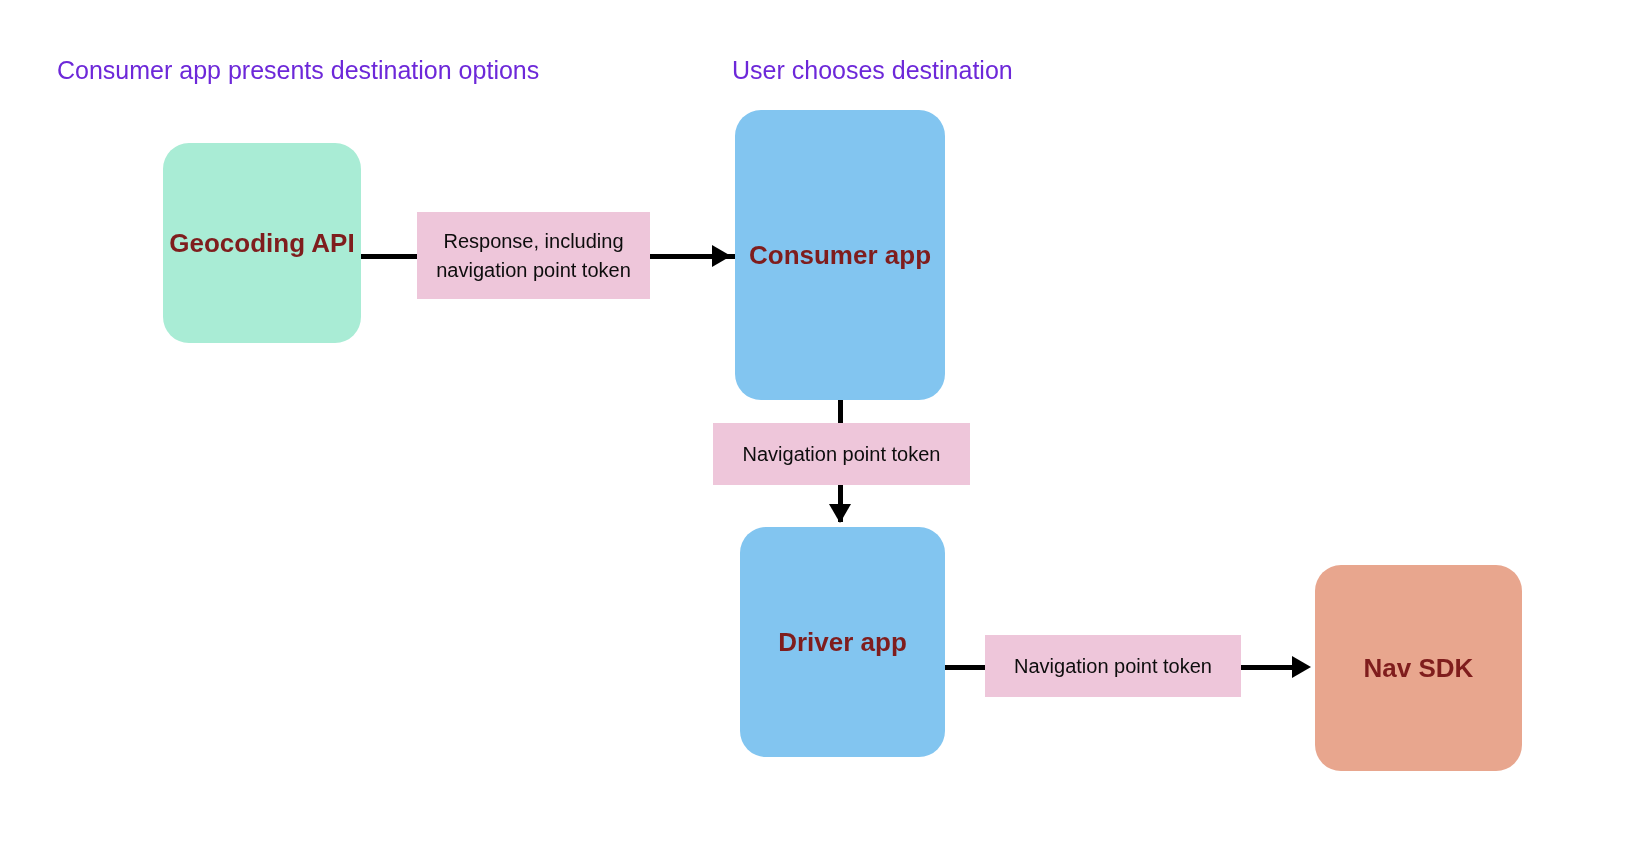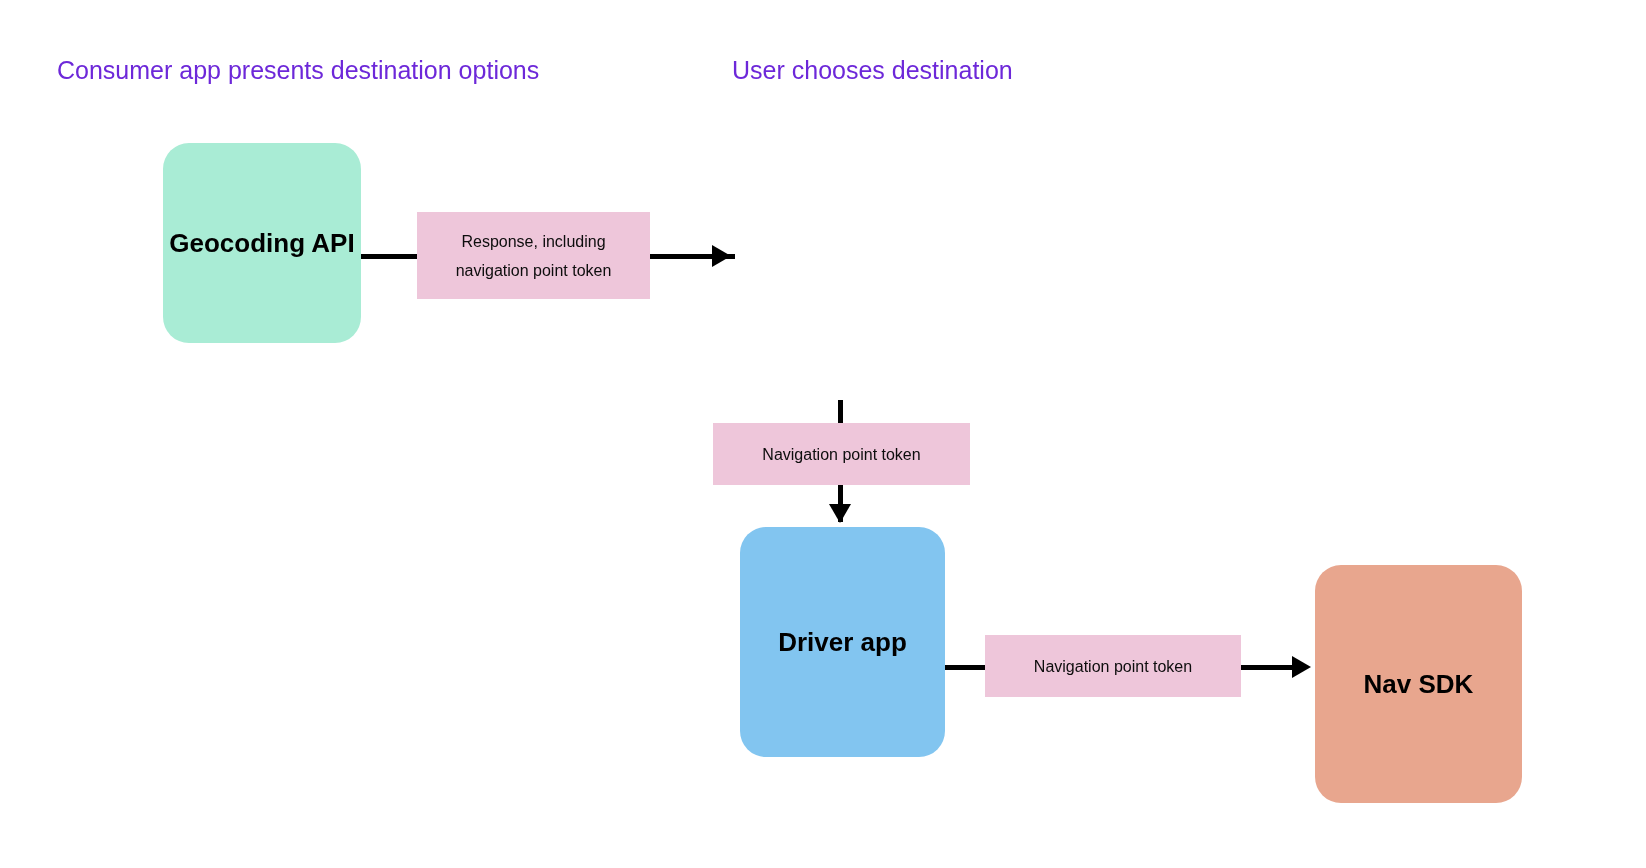--- a/index.html
+++ b/index.html
@@ -35,42 +35,42 @@
     position: absolute;
     border-radius: 26px;
     display: flex;
     align-items: center;
     justify-content: center;
     box-sizing: border-box;
   }
   .node-label {
     font-size: 26px;
     font-weight: 700;
-    color: #000000;
+    color: #7f1d1d;
     line-height: 30px;
     text-align: center;
     white-space: nowrap;
   }
   .node-geocoding { background: #a9ecd5; }
   .node-consumer  { background: #82c5f0; }
   .node-driver    { background: #82c5f0; }
   .node-navsdk    { background: #e8a68e; }
 
   
   .edge-label {
     position: absolute;
     background: #eec6da;
     display: flex;
     align-items: center;
     justify-content: center;
     box-sizing: border-box;
     z-index: 3;
   }
   .edge-label-text {
-    font-size: 16px;
+    font-size: 20px;
     line-height: 29px;
     color: #0d0d0d;
     text-align: center;
     font-weight: 400;
     padding: 0 8px;
   }
 
   
   .edge-line {
     position: absolute;
@@ -104,26 +104,29 @@
 
   <div class="col-header" style="left:57px; top:55px;">Consumer app presents destination options</div>
 
   <div class="col-header" style="left:700px; top:55px;margin-left:32px;">User chooses destination</div>
 
 
   <div class="node node-geocoding" style="left:163px; top:143px; width:198px; height:200px;">
     <span class="node-label">Geocoding API</span>
   </div>
 
+  <div class="node node-consumer" style="left:735px; top:110px; width:210px; height:290px;">
+    <span class="node-label">Consumer app</span>
+  </div>
 
   <div class="node node-driver" style="left:740px; top:527px; width:205px; height:230px;">
     <span class="node-label">Driver app</span>
   </div>
 
-  <div class="node node-navsdk" style="left:1315px; top:565px; width:207px; height:238px;">
+  <div class="node node-navsdk" style="left:1315px; top:565px; width:207px; height:206px;">
     <span class="node-label">Nav SDK</span>
   </div>
 
   <div class="edge-line h" style="left:361px; top:254px; width:374px;"></div>
   <div class="arrow-head right" style="left:712px; top:245px;"></div>
 
   <div class="edge-label" style="left:417px; top:212px; width:233px; height:87px;">
     <span class="edge-label-text">Response, including navigation point token</span>
   </div>
 

